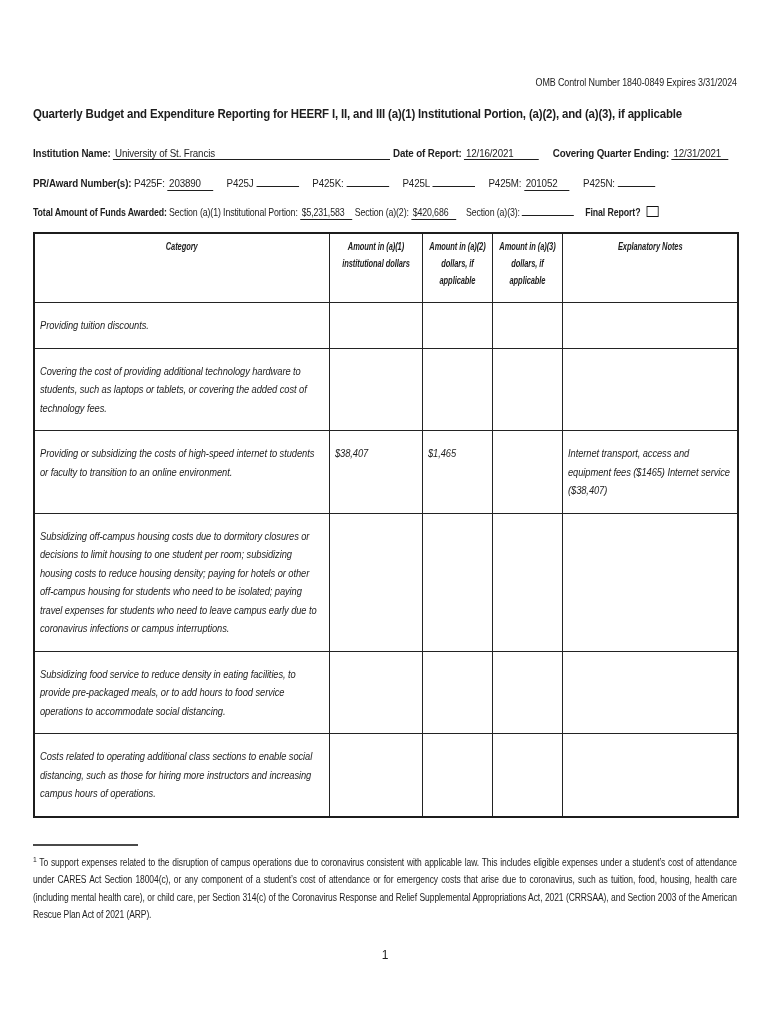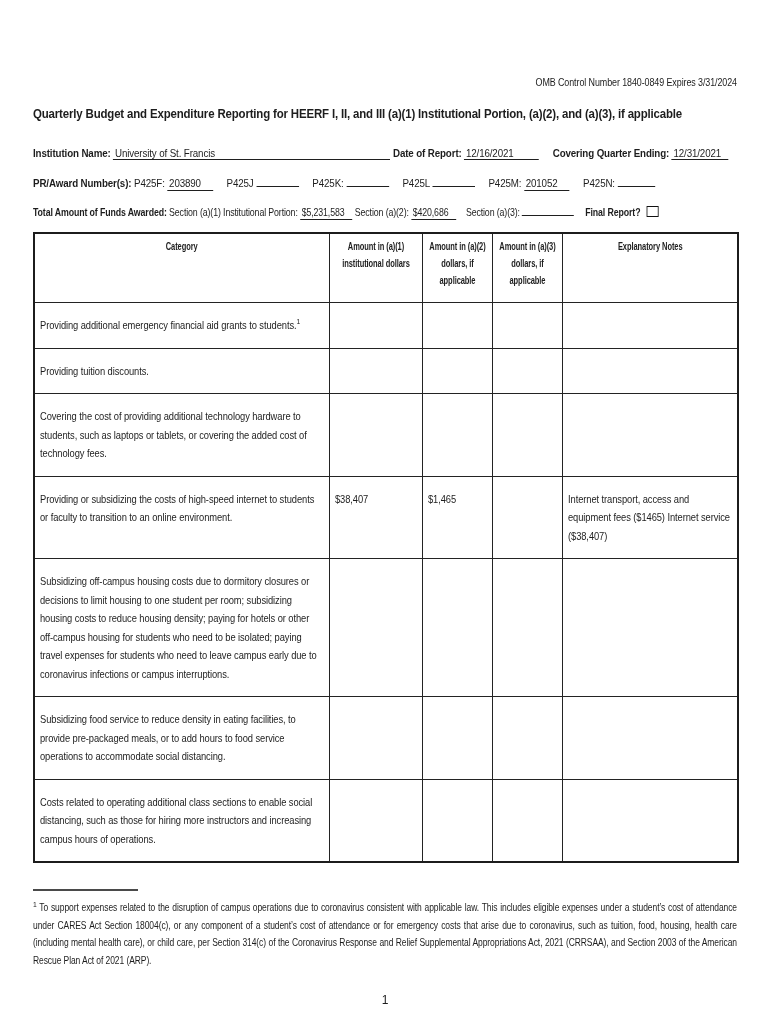--- a/index.html
+++ b/index.html
@@ -33,21 +33,21 @@
     vertical-align:-1px; margin-left:5px;
   }
 
   table.budget {
     margin-top:14px; border-collapse:collapse; table-layout:fixed;
     width:704px; border:2.2px solid #1c1c1c;
   }
   table.budget th, table.budget td {
     border:1.6px solid #232323; vertical-align:top; overflow:hidden;
     padding:13px 5px; font-size:11px; line-height:18.5px; text-align:left;
-    font-weight:normal; letter-spacing:-.1px;
+    font-weight:normal; letter-spacing:-.1px;font-style:italic;
   }
   table.budget th { text-align:center; font-weight:bold; font-size:10px; line-height:17px; padding-top:4px; }
   table.budget th .cxh { text-align:center; }
   tr.hrow { height:68px; }
   tr.r0 td { height:42px; } tr.r1 td { height:40px; } tr.r2 td { height:26px; }
   tr.r3 td { height:70px; } tr.r4 td { height:70px; } tr.r5 td { height:136px; }
   tr.r6 td { height:64px; } tr.r7 td { height:60px; }
   sup { font-size:8px; vertical-align:super; line-height:0; }
 
   .fnsep { margin-top:26px; width:105px; border-top:2.4px solid #4a4a4a; }
@@ -129,37 +129,20 @@
               <div class="cxh">Amount in (a)(2) dollars, if applicable</div>
             </th>
         <th>
               <div class="cxh">Amount in (a)(3) dollars, if applicable</div>
             </th>
         <th>
               <div class="cxh">Explanatory Notes</div>
             </th>
       </tr>
 
-      <tr class="r0">
-        <td>
-              <div class="cx"><span>Providing additional emergency financial aid grants to students.</span><sup>1</sup></div>
-            </td>
-        <td>
-              <div class="cx"></div>
-            </td>
-        <td>
-              <div class="cx"></div>
-            </td>
-        <td>
-              <div class="cx"></div>
-            </td>
-        <td>
-              <div class="cx"></div>
-            </td>
-      </tr>
       <tr class="r2">
         <td>
               <div class="cx">Providing tuition discounts.</div>
             </td>
         <td>
               <div class="cx"></div>
             </td>
         <td>
               <div class="cx"></div>
             </td>

